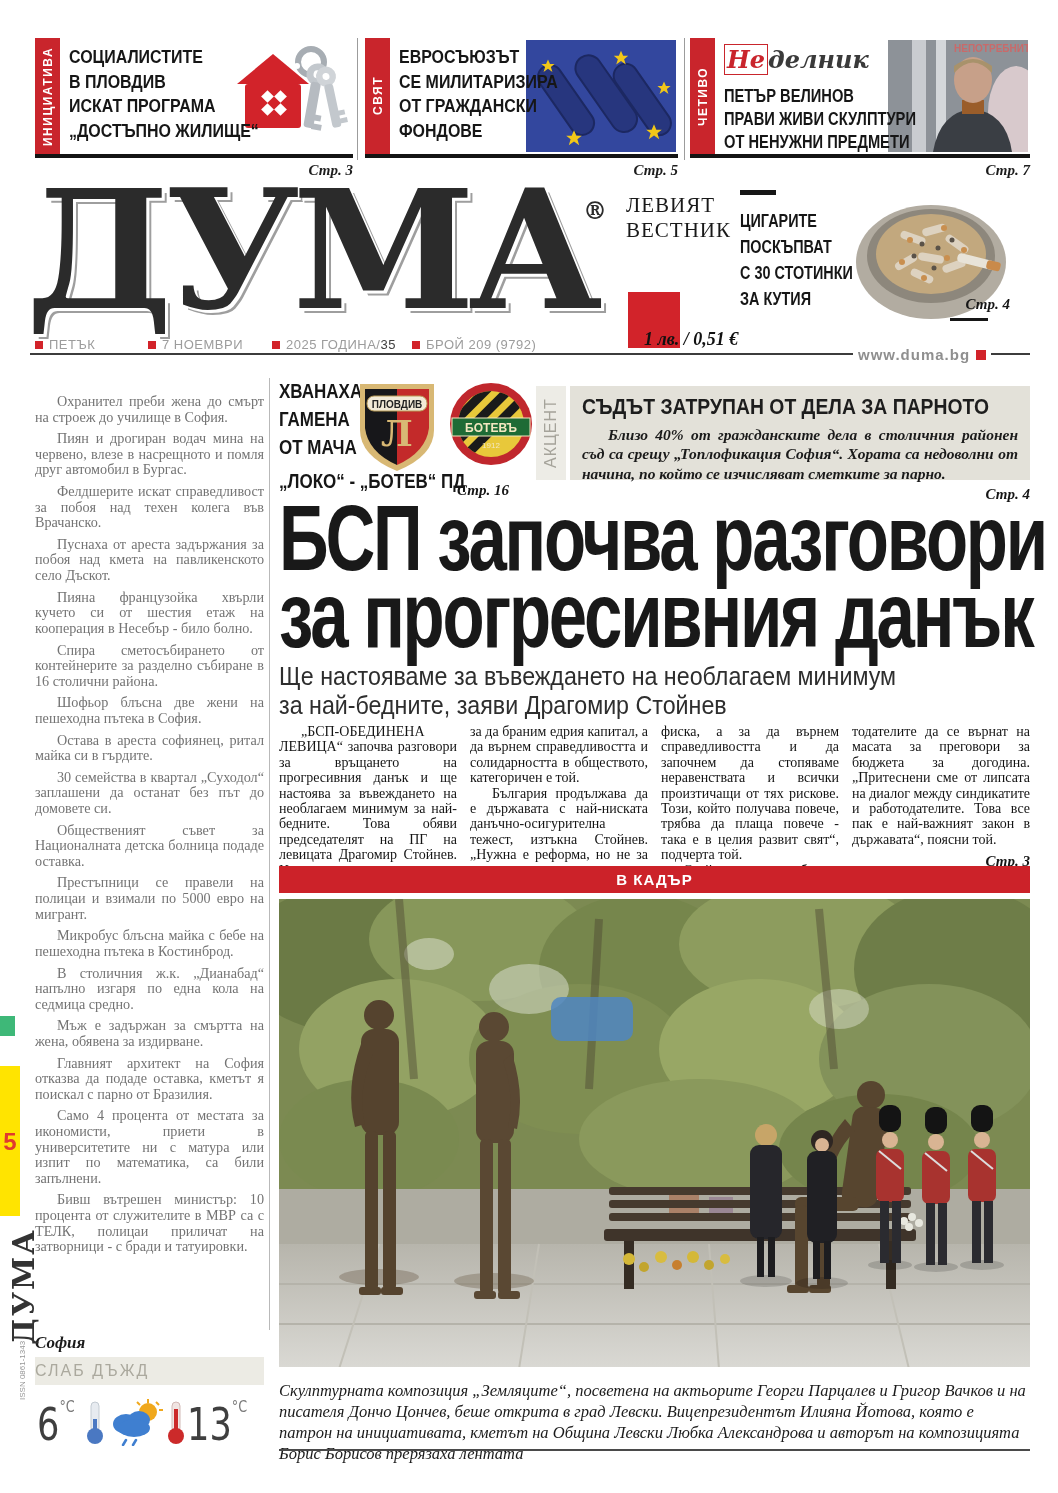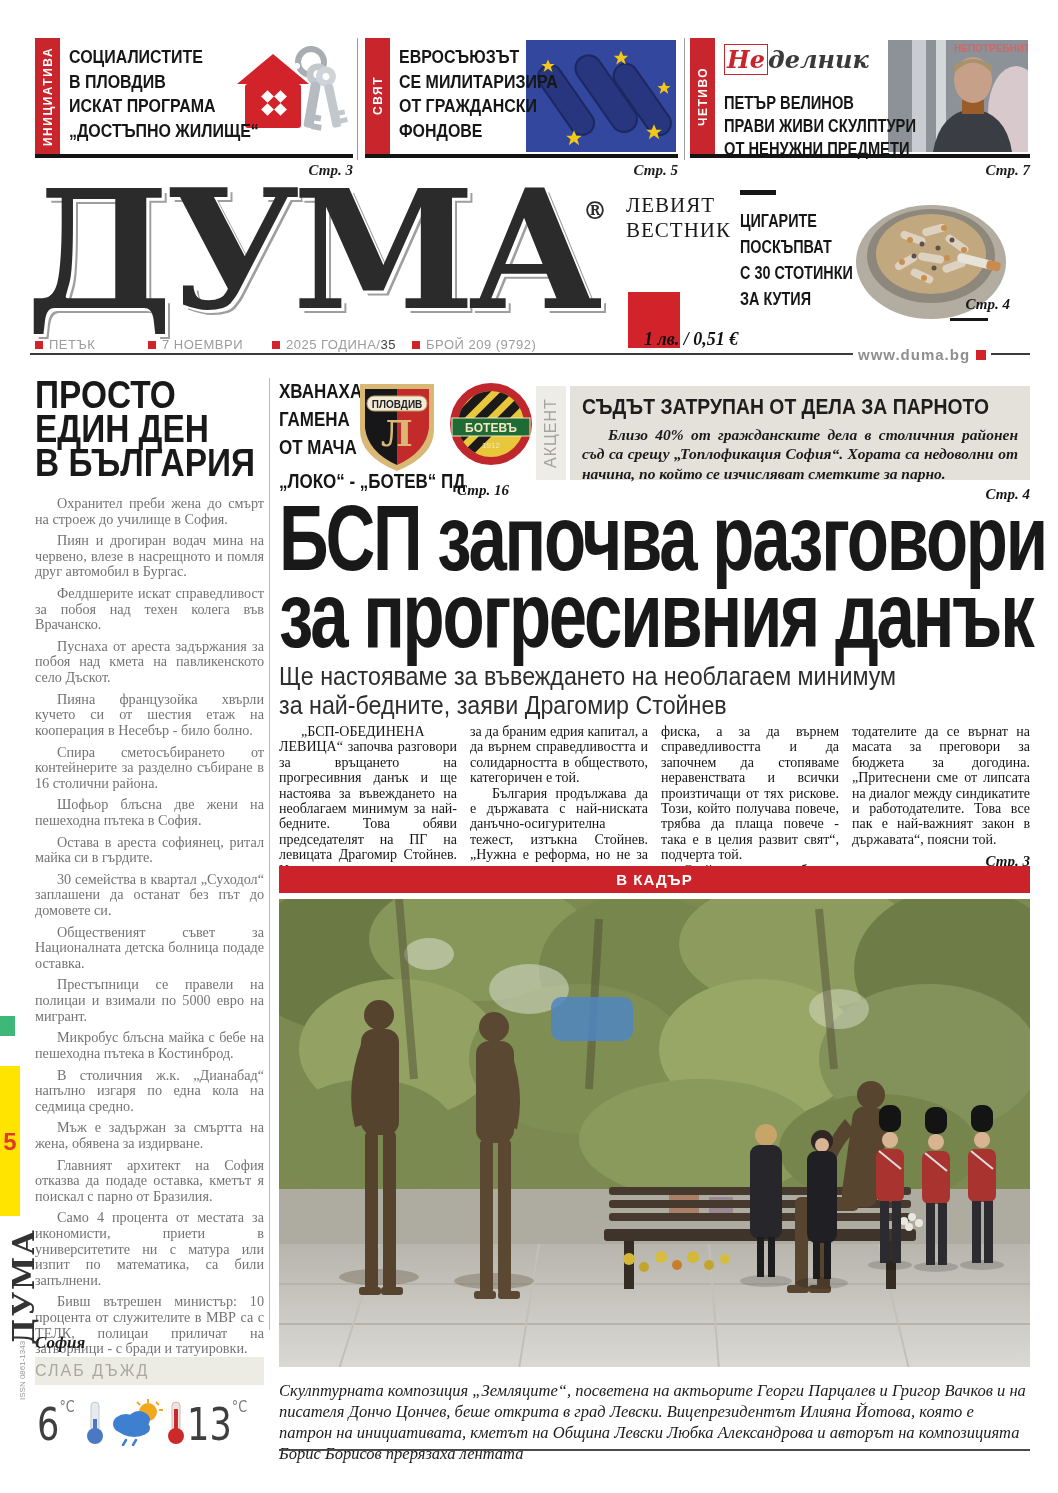--- a/index.html
+++ b/index.html
@@ -20,21 +20,21 @@
   .hline { font:bold 19px "Liberation Sans",sans-serif; color:#161616; transform:scaleX(.84);
            transform-origin:0 0; white-space:nowrap; line-height:1.3; }
   .hline.small { font-size:17.5px; }
   .timg { position:absolute; right:2px; top:2px; z-index:1; }
   .tpage { position:absolute; top:162px; font:bold italic 15px "Liberation Serif",serif; color:#1d1d1d; }
   #tp1 { left:35px;  width:318px; text-align:right; }
   #tp2 { left:365px; width:313px; text-align:right; }
   #tp3 { left:690px; width:340px; text-align:right; }
   .vsep { position:absolute; top:38px; width:1px; height:122px; background:#9c9c9c; }
   #vs1 { left:357px; } #vs2 { left:684px; }
-  .script-logo { font:bold italic 24px "DejaVu Serif",serif; color:#3a3a3a; margin-bottom:18px; }
+  .script-logo { font:bold italic 24px "DejaVu Serif",serif; color:#3a3a3a; margin-bottom:11px; }
   .script-logo .boxed { color:#c9252c; border:1px solid #c9252c; padding:0 2px; }
 
   
   #logo { left:26px; top:168px; font:bold 165px "DejaVu Serif",serif; letter-spacing:-7px; line-height:1;
           color:#2b2b2b; text-shadow:3px 3px 0 #fff, 5px 5px 0 #9e9e9e; }
   #logo-reg { left:583px; top:196px; font:bold 24px "DejaVu Serif",serif; color:#2b2b2b; }
   #tagline { left:626px; top:193px; font:21px "Liberation Serif",serif; color:#191919; line-height:1.2; letter-spacing:1px; }
   #red-square { left:628px; top:292px; width:52px; height:56px; background:#d2232a; }
   #cig-dash  { left:740px; top:190px; width:36px; height:5px; background:#161616; }
   #cig-lines { left:740px; top:208px; }
@@ -284,25 +284,20 @@
 
   <div class="dl-item" id="dl1"><span class="rs"></span><span>ПЕТЪК</span></div>
   <div class="dl-item" id="dl2"><span class="rs"></span><span>7 НОЕМВРИ</span></div>
   <div class="dl-item" id="dl3"><span class="rs"></span><span>2025 ГОДИНА/</span><span class="red-num">35</span></div>
   <div class="dl-item" id="dl4"><span class="rs"></span><span>БРОЙ 209 (9792)</span></div>
   <div class="abs" id="price">1 лв. / 0,51 €</div>
   <div class="abs" id="rule-top"></div>
   <div class="abs" id="website"><span>www.duma.bg</span><span class="rs2"></span></div>
 
   <div class="abs" id="sb">
-    <div>
-      <div class="sb-line">ПРОСТО</div>
-      <div class="sb-line">ЕДИН ДЕН</div>
-      <div class="sb-line">В БЪЛГАРИЯ</div>
-    </div>
     <div id="sb-briefs">
       <p class="brief">Охранител преби жена до смърт на строеж до училище в София.</p>
       <p class="brief">Пиян и дрогиран водач мина на червено, влезе в насрещното и помля друг автомобил в Бургас.</p>
       <p class="brief">Фелдшерите искат справедливост за побоя над техен колега във Врачанско.</p>
       <p class="brief">Пуснаха от ареста задържания за побоя над кмета на павликенското село Дъскот.</p>
       <p class="brief">Пияна французойка хвърли кучето си от шестия етаж на кооперация в Несебър - било болно.</p>
       <p class="brief">Спира сметосъбирането от контейнерите за разделно събиране в 16 столични района.</p>
       <p class="brief">Шофьор блъсна две жени на пешеходна пътека в София.</p>
       <p class="brief">Остава в ареста софиянец, ритал майка си в гърдите.</p>
       <p class="brief">30 семейства в квартал „Суходол“ заплашени да останат без път до домовете си.</p>

